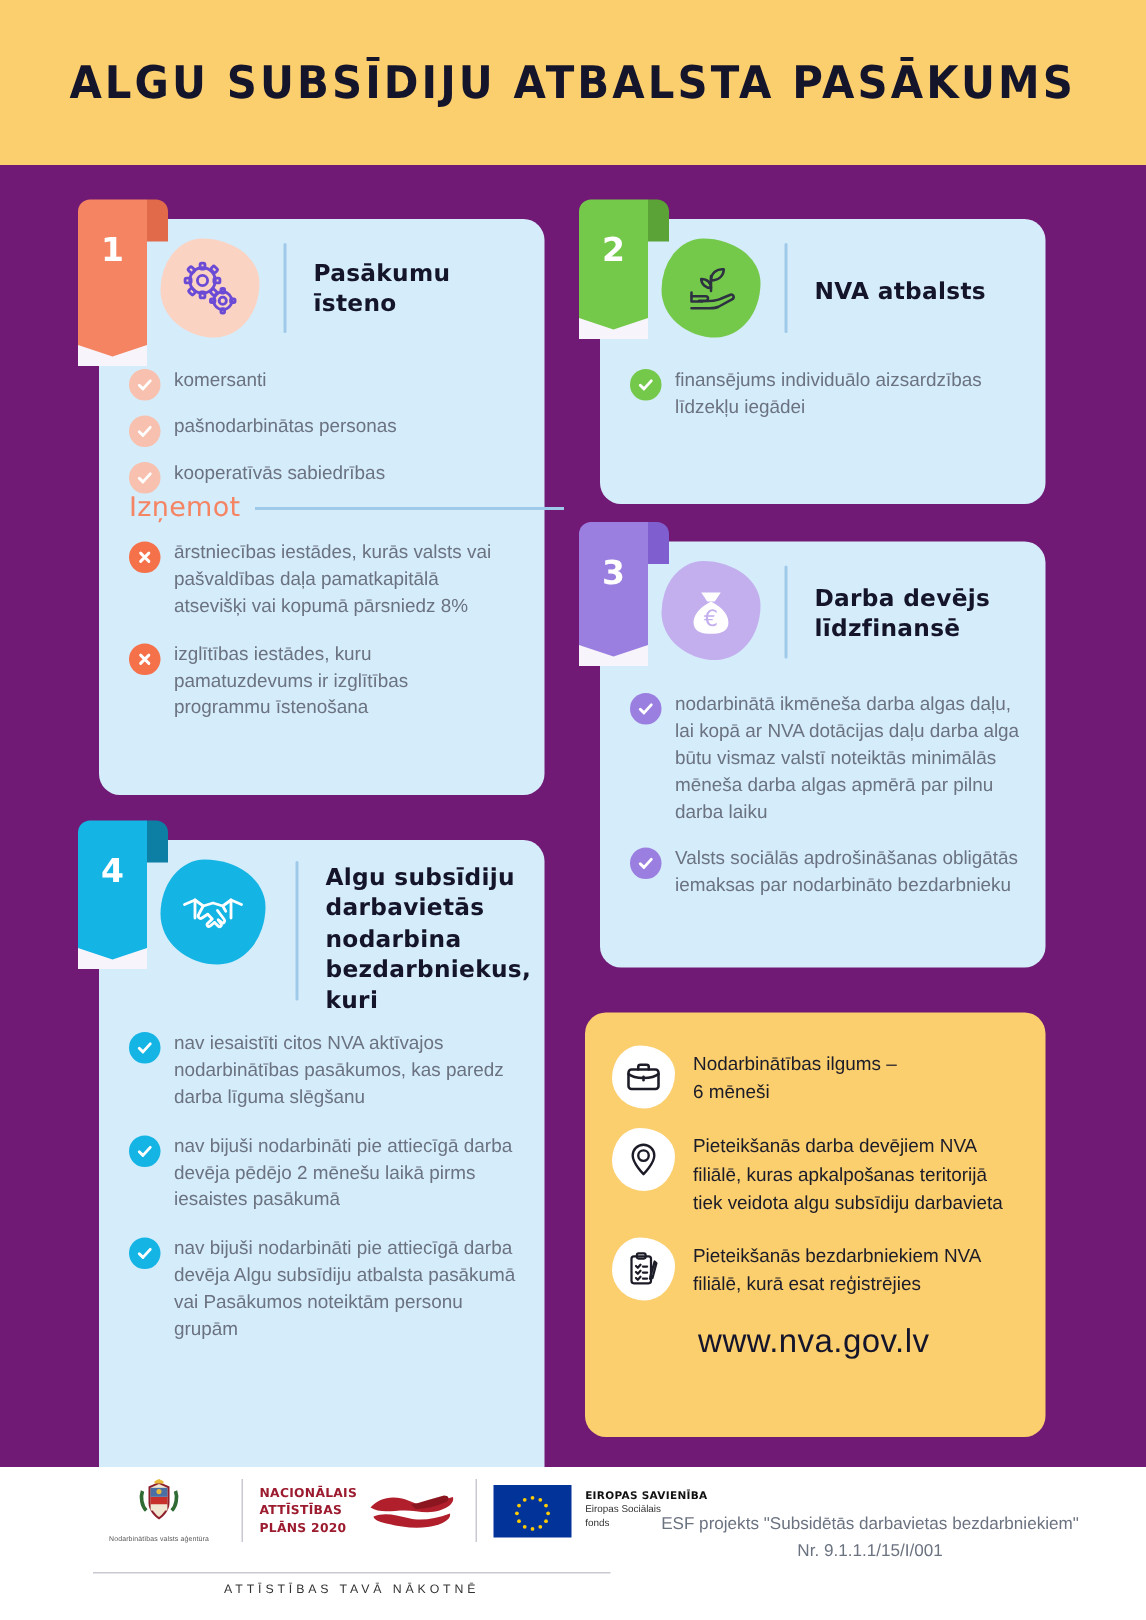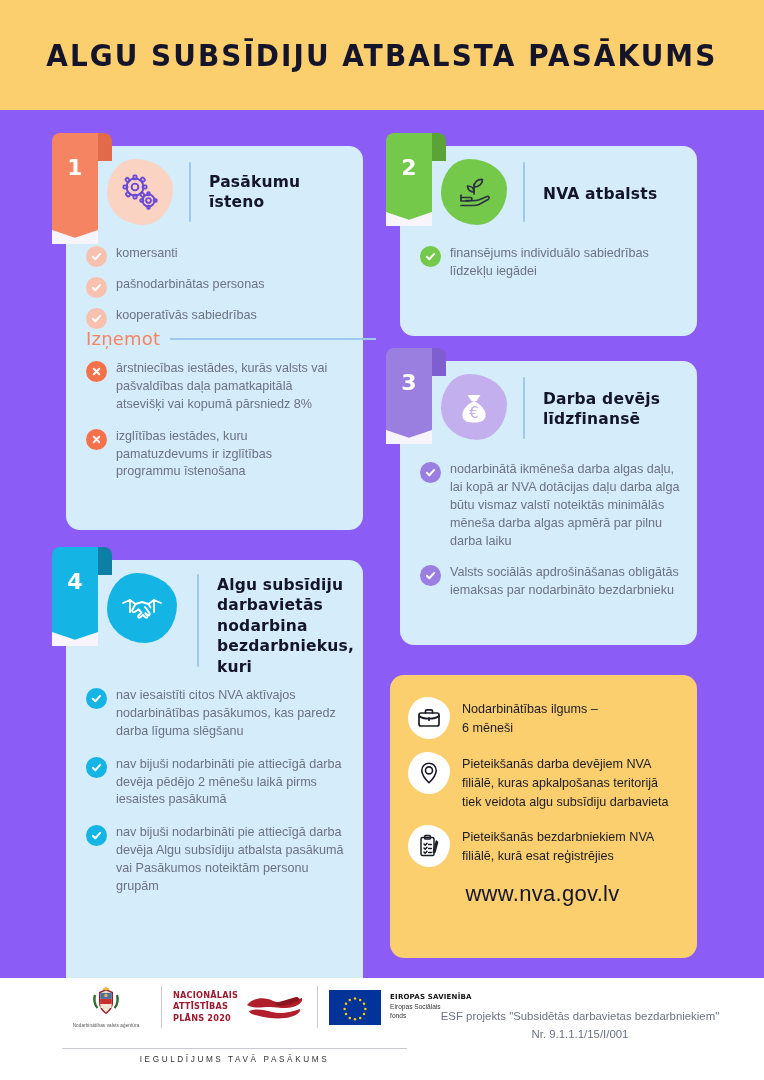--- a/index.html
+++ b/index.html
@@ -2,21 +2,21 @@
 <html><head>
 <meta charset="utf-8">
 <style>
   * { box-sizing: border-box; margin: 0; padding: 0; }
   html, body {
     width: 764px; height: 1080px;
     background: #f7f5fb;
     font-family: "Liberation Sans", sans-serif;
     overflow: hidden;
   }
-  .page { position: relative; width: 764px; height: 1080px; background: #8b5cf6; }
+  .page { position: relative; width: 764px; height: 1080px; background: #701a75; }
 
   
   .header {
     position: absolute; left: 0; top: 0; width: 764px; height: 110px;
     background: #fbce6e;
     display: flex; align-items: center; justify-content: center;
   }
   .header h1 {
     font-family: "DejaVu Sans", sans-serif;
     font-weight: 700;
@@ -283,21 +283,21 @@
     <div class="divider-v" style="left:123px; top:16px; height:60px;"></div>
     <div class="card-title" style="left:143px; top:38px; width:150px; white-space:pre-line;">NVA atbalsts</div>
 
     <div class="blist" style="left:20px; top:99px; width:265px;">
       <div class="bitem">
         <span class="bicon" style="background:#74c94a;">
           <svg width="11" height="11" viewBox="0 0 12 12">
               <path d="M2 6.3 L4.7 9 L10 3.2" stroke="#ffffff" stroke-width="2.1" fill="none" stroke-linecap="round" stroke-linejoin="round"></path>
             </svg>
         </span>
-        <span class="btext">finansējums individuālo sabiedrības līdzekļu iegādei</span>
+        <span class="btext">finansējums individuālo aizsardzības līdzekļu iegādei</span>
       </div>
     </div>
   </div>
 
   <div class="tab" style="left:386px; top:348px; height:95px; background:#9b7fe0;">
     <div class="fold" style="background:#7f5fcf;"></div>
     <div class="num">3</div>
     <div class="notch" style="background:#f7f5fb; clip-path:polygon(0 100%,0 0,50% 55%,100% 0,100% 100%);"></div>
   </div>
   <div class="card" style="left:400px; top:361px; width:297px; height:284px;">
@@ -485,21 +485,21 @@
         </div>
         <div class="eu-txt">
           <div class="t1">EIROPAS SAVIENĪBA</div>
           <div class="t2" style="white-space:pre-line;">Eiropas Sociālais
 fonds</div>
         </div>
       </div>
 
     </div>
 
-    <div class="tagline">IEGULDĪJUMS TAVĀ PASĀKUMS</div>
+    <div class="tagline">ATTĪSTĪBAS TAVĀ NĀKOTNĒ</div>
 
     <div class="esf">
       <div>ESF projekts "Subsidētās darbavietas bezdarbniekiem"</div>
       <div>Nr. 9.1.1.1/15/I/001</div>
     </div>
   </div>
 
 </div>
 
 </body></html>

